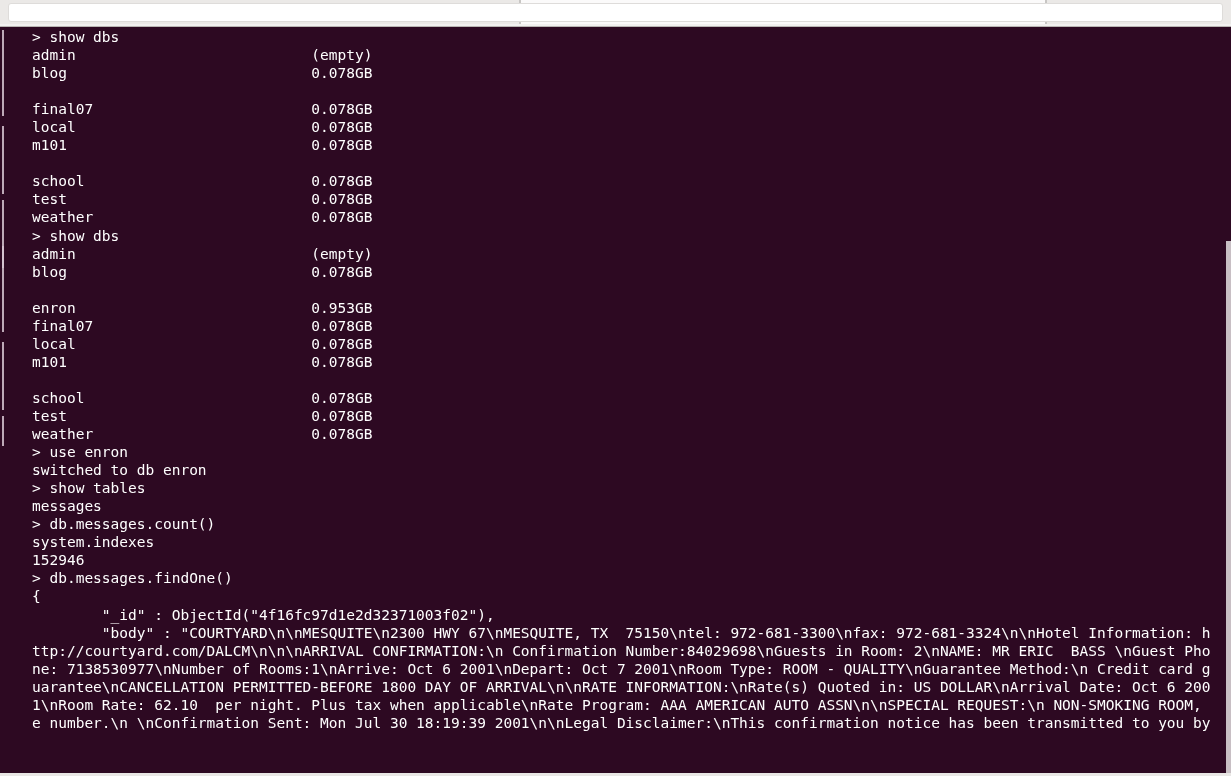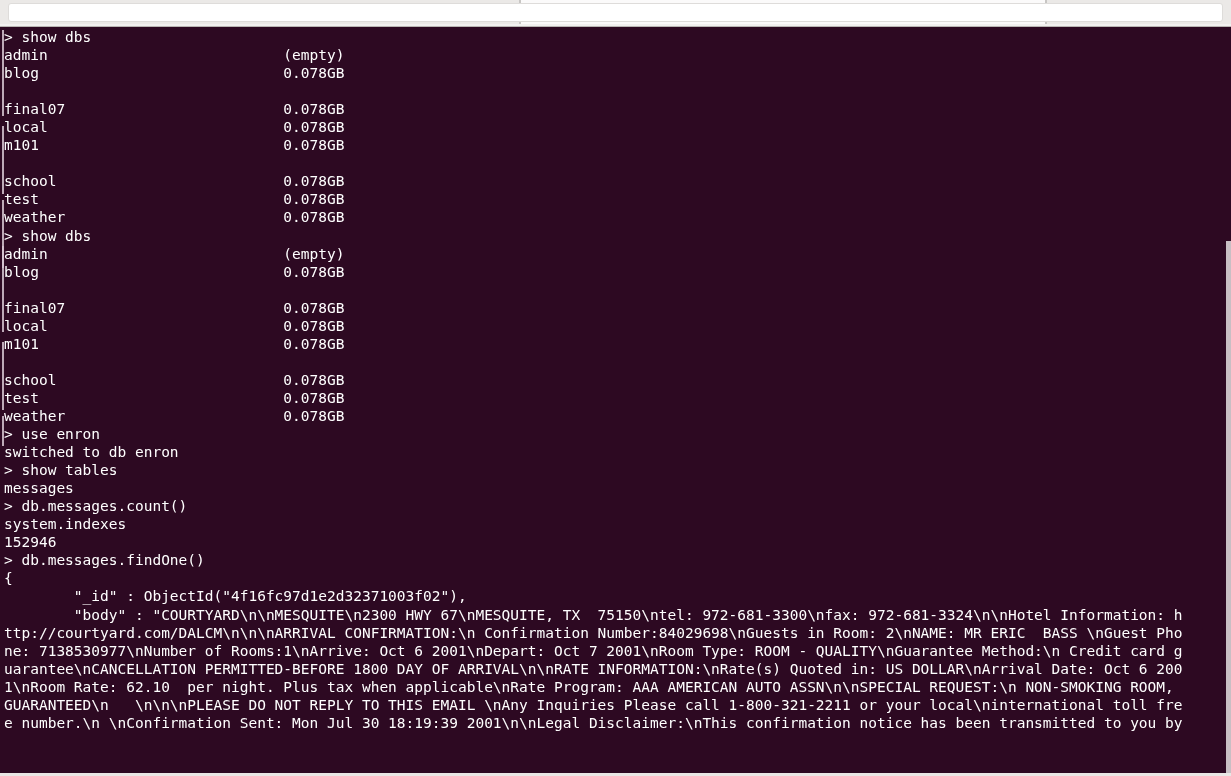--- a/index.html
+++ b/index.html
@@ -98,20 +98,21 @@
   }
   .line {
     font-family: "DejaVu Sans Mono", "Liberation Mono", monospace;
     font-size: 14.5px;
     line-height: 18.05px;
     color: #ffffff;
     white-space: pre;
     padding-left: 4px;
     letter-spacing: 0px;
     height: 18.05px;
+    margin-left: 28px;
   }
   .line.blank { color: transparent; }
 
   
   .left-rule {
     position: absolute;
     left: 2px;
     width: 2px;
     background: #d8c7d2;
     opacity: 0.85;
@@ -182,20 +183,21 @@
         <div class="line">local                           0.078GB</div>
         <div class="line">m101                            0.078GB</div>
         <div class="line blank"> </div>
         <div class="line">school                          0.078GB</div>
         <div class="line">test                            0.078GB</div>
         <div class="line">weather                         0.078GB</div>
         <div class="line">&gt; show dbs</div>
         <div class="line">admin                           (empty)</div>
         <div class="line">blog                            0.078GB</div>
         <div class="line blank"> </div>
+        <div class="line">enron                           0.953GB</div>
         <div class="line">final07                         0.078GB</div>
         <div class="line">local                           0.078GB</div>
         <div class="line">m101                            0.078GB</div>
         <div class="line blank"> </div>
         <div class="line">school                          0.078GB</div>
         <div class="line">test                            0.078GB</div>
         <div class="line">weather                         0.078GB</div>
         <div class="line">&gt; use enron</div>
         <div class="line">switched to db enron</div>
         <div class="line">&gt; show tables</div>
@@ -204,21 +206,20 @@
         <div class="line">system.indexes</div>
         <div class="line">152946</div>
         <div class="line">&gt; db.messages.findOne()</div>
         <div class="line">{</div>
         <div class="line">        "_id" : ObjectId("4f16fc97d1e2d32371003f02"),</div>
         <div class="line">        "body" : "COURTYARD\n\nMESQUITE\n2300 HWY 67\nMESQUITE, TX  75150\ntel: 972-681-3300\nfax: 972-681-3324\n\nHotel Information: h</div>
         <div class="line">ttp://courtyard.com/DALCM\n\n\nARRIVAL CONFIRMATION:\n Confirmation Number:84029698\nGuests in Room: 2\nNAME: MR ERIC  BASS \nGuest Pho</div>
         <div class="line">ne: 7138530977\nNumber of Rooms:1\nArrive: Oct 6 2001\nDepart: Oct 7 2001\nRoom Type: ROOM - QUALITY\nGuarantee Method:\n Credit card g</div>
         <div class="line">uarantee\nCANCELLATION PERMITTED-BEFORE 1800 DAY OF ARRIVAL\n\nRATE INFORMATION:\nRate(s) Quoted in: US DOLLAR\nArrival Date: Oct 6 200</div>
         <div class="line">1\nRoom Rate: 62.10  per night. Plus tax when applicable\nRate Program: AAA AMERICAN AUTO ASSN\n\nSPECIAL REQUEST:\n NON-SMOKING ROOM,</div>
-        <div class="line">GUARANTEED\n   \n\n\nPLEASE DO NOT REPLY TO THIS EMAIL \nAny Inquiries Please call 1-800-321-2211 or your local\ninternational toll fre</div>
         <div class="line">e number.\n \nConfirmation Sent: Mon Jul 30 18:19:39 2001\n\nLegal Disclaimer:\nThis confirmation notice has been transmitted to you by</div>
       </div>
 
     <div class="scrollbar-track">
       <div class="scrollbar-thumb"></div>
     </div>
   </div>
 
   <div class="bottom-edge"></div>
 </div>

